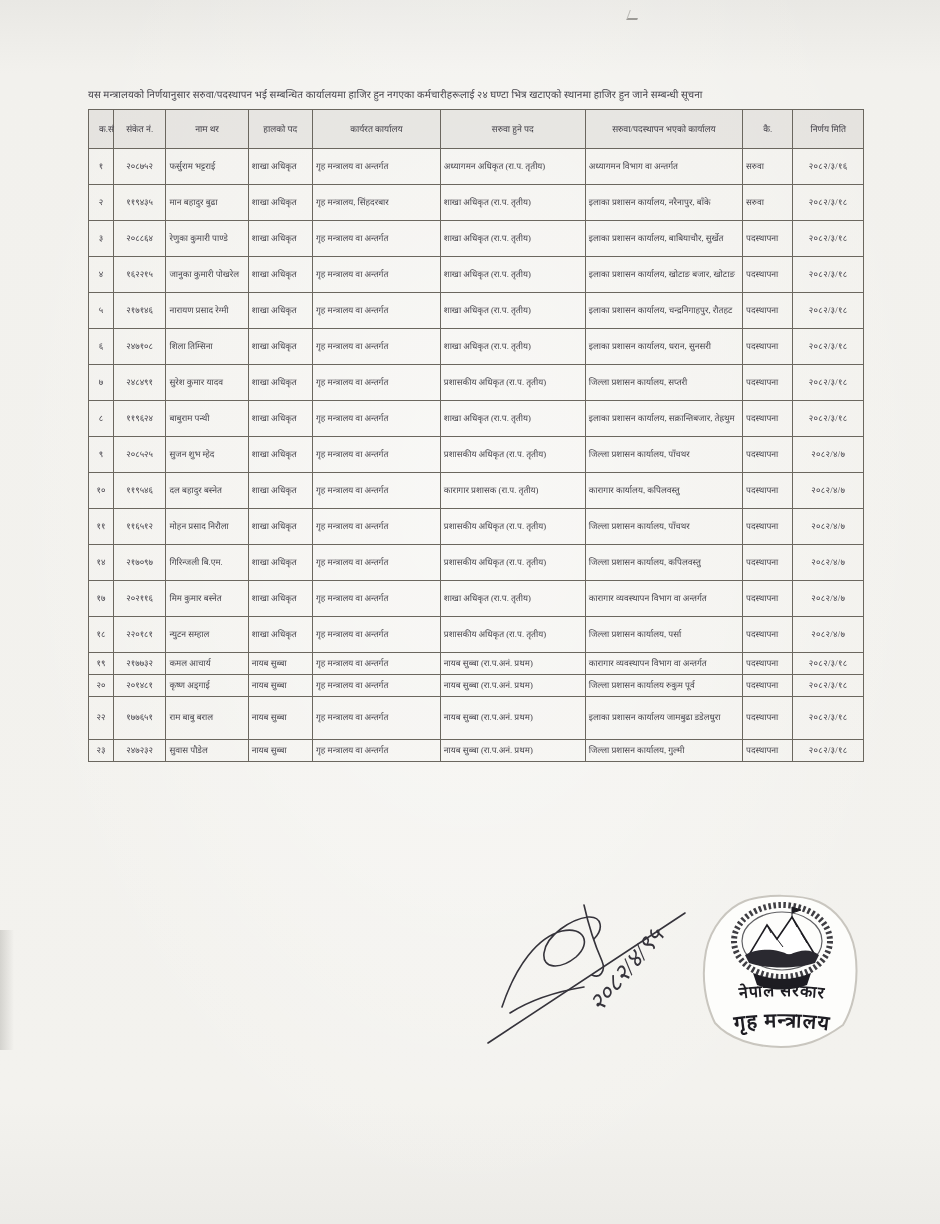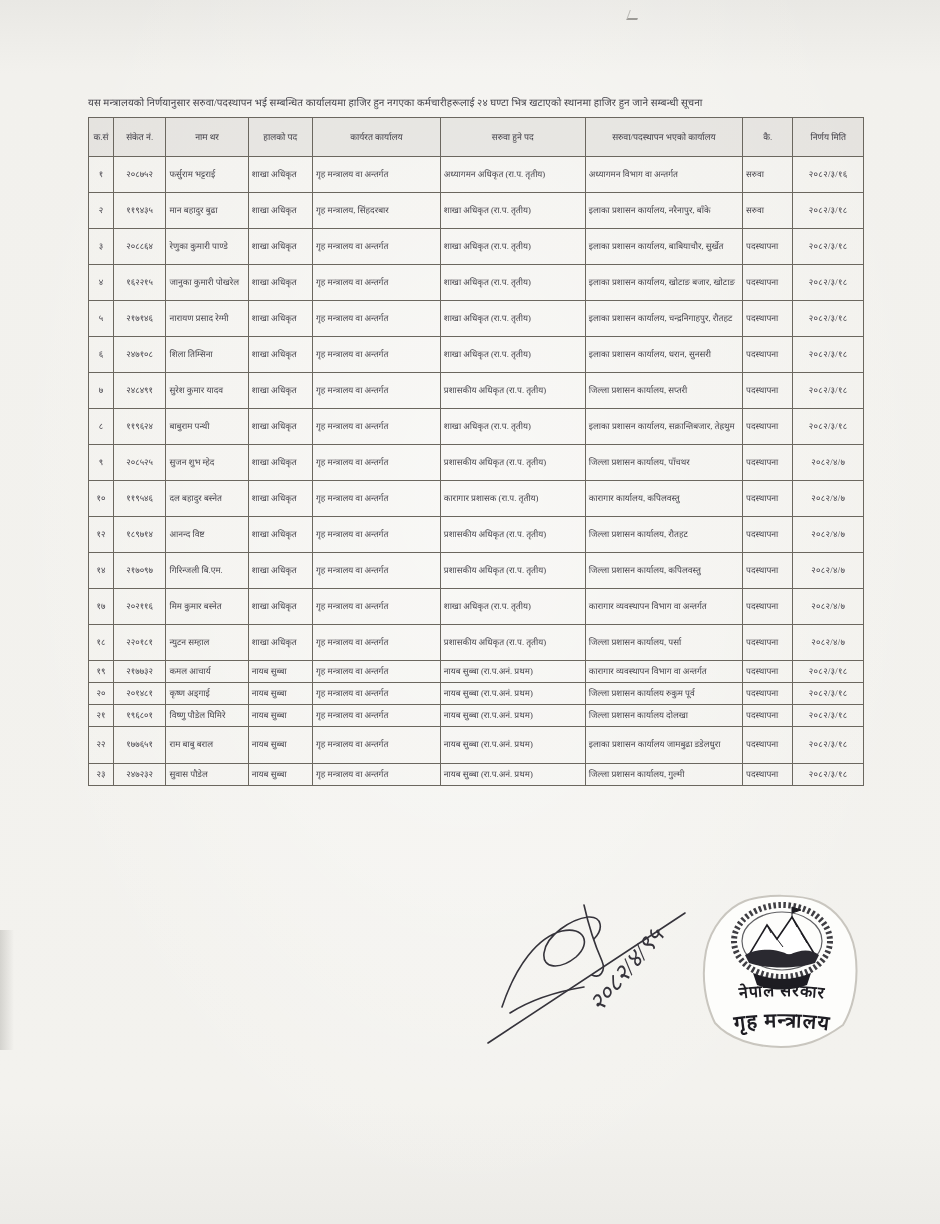--- a/index.html
+++ b/index.html
@@ -8,44 +8,44 @@
     background:#c9c8c4;
     font-family:"Liberation Serif","DejaVu Serif",serif;
   }
   .page{
     position:relative;width:940px;height:1224px;overflow:hidden;
     background:
       radial-gradient(ellipse at 50% 40%, rgba(255,255,255,.5), rgba(0,0,0,0) 70%),
       linear-gradient(180deg,#e9e8e4 0%, #f2f1ed 6%, #f3f2ee 90%, #ecebe7 100%);
     color:#3a3840;
   }
-  .doc{position:absolute;left:88px;top:88px;width:776px;margin-top:8px;}
+  .doc{position:absolute;left:88px;top:88px;width:776px;}
   .title{
     margin:0 0 8px 0;
     font-size:10px;line-height:1.3;white-space:nowrap;
     color:#45434b;letter-spacing:.1px;
   }
   table{
     border-collapse:collapse;width:776px;table-layout:fixed;
     font-size:8.6px;color:#45434b;
   }
   table, th, td{border:1px solid #6b675f;}
   table{border:1.6px solid #57534c;}
   th{
     font-weight:normal;text-align:center;vertical-align:middle;
-    height:34px;padding:2px 4px;background:rgba(190,188,182,.25);
+    height:34px;padding:2px 10px;background:rgba(190,188,182,.25);
     font-size:8.8px;color:#403e46;
   }
   td{
     padding:2px 3px;vertical-align:middle;line-height:1.35;
     word-wrap:break-word;
   }
   tbody tr{height:36px;}
   tbody tr.compact{height:22px;}
-  tbody tr.mid{height:37px;padding-left:16px;}
+  tbody tr.mid{height:43px;padding-left:16px;}
   td.c0,td.c1,td.c8{text-align:center;}
   td.c2,td.c3,td.c4,td.c5,td.c6,td.c7{text-align:left;}
   td.c8{letter-spacing:.3px;}
   .sig-area{position:absolute;left:480px;top:895px;width:230px;height:160px;}
   .stamp-area{
     position:absolute;left:693px;top:893px;width:178px;height:168px;
   }
   svg text{font-family:"Liberation Serif","DejaVu Serif",serif;}
   .smudge{
     position:absolute;left:0;top:930px;width:14px;height:120px;
@@ -197,27 +197,27 @@
             <td class="c1">११९५४६</td>
             <td class="c2">दल बहादुर बस्नेत</td>
             <td class="c3">शाखा अधिकृत</td>
             <td class="c4">गृह मन्त्रालय वा अन्तर्गत</td>
             <td class="c5">कारागार प्रशासक (रा.प. तृतीय)</td>
             <td class="c6">कारागार कार्यालय, कपिलवस्तु</td>
             <td class="c7">पदस्थापना</td>
             <td class="c8">२०८२/४/७</td>
           </tr>
           <tr>
-            <td class="c0">१२</td>
-            <td class="c1">१८९७१४</td>
-            <td class="c2">आनन्द विष्ट</td>
-            <td class="c3">शाखा अधिकृत</td>
-            <td class="c4">गृह मन्त्रालय वा अन्तर्गत</td>
-            <td class="c5">प्रशासकीय अधिकृत (रा.प. तृतीय)</td>
-            <td class="c6">जिल्ला प्रशासन कार्यालय, रौतहट</td>
+            <td class="c0">११</td>
+            <td class="c1">११६५१२</td>
+            <td class="c2">मोहन प्रसाद निरौला</td>
+            <td class="c3">शाखा अधिकृत</td>
+            <td class="c4">गृह मन्त्रालय वा अन्तर्गत</td>
+            <td class="c5">प्रशासकीय अधिकृत (रा.प. तृतीय)</td>
+            <td class="c6">जिल्ला प्रशासन कार्यालय, पाँचथर</td>
             <td class="c7">पदस्थापना</td>
             <td class="c8">२०८२/४/७</td>
           </tr>
           <tr>
             <td class="c0">१४</td>
             <td class="c1">२१७०९७</td>
             <td class="c2">गिरिन्जली बि.एम.</td>
             <td class="c3">शाखा अधिकृत</td>
             <td class="c4">गृह मन्त्रालय वा अन्तर्गत</td>
             <td class="c5">प्रशासकीय अधिकृत (रा.प. तृतीय)</td>
@@ -259,31 +259,20 @@
             <td class="c8">२०८२/३/१८</td>
           </tr>
           <tr class="compact">
             <td class="c0">२०</td>
             <td class="c1">२०१४८१</td>
             <td class="c2">कृष्ण अड्गाई</td>
             <td class="c3">नायब सुब्बा</td>
             <td class="c4">गृह मन्त्रालय वा अन्तर्गत</td>
             <td class="c5">नायब सुब्बा (रा.प.अनं. प्रथम)</td>
             <td class="c6">जिल्ला प्रशासन कार्यालय रुकुम पूर्व</td>
-            <td class="c7">पदस्थापना</td>
-            <td class="c8">२०८२/३/१८</td>
-          </tr>
-          <tr class="compact">
-            <td class="c0">२१</td>
-            <td class="c1">१९६८०१</td>
-            <td class="c2">विष्णु पौडेल घिमिरे</td>
-            <td class="c3">नायब सुब्बा</td>
-            <td class="c4">गृह मन्त्रालय वा अन्तर्गत</td>
-            <td class="c5">नायब सुब्बा (रा.प.अनं. प्रथम)</td>
-            <td class="c6">जिल्ला प्रशासन कार्यालय दोलखा</td>
             <td class="c7">पदस्थापना</td>
             <td class="c8">२०८२/३/१८</td>
           </tr>
           <tr class="mid">
             <td class="c0">२२</td>
             <td class="c1">१७७६५१</td>
             <td class="c2">राम बाबु बराल</td>
             <td class="c3">नायब सुब्बा</td>
             <td class="c4">गृह मन्त्रालय वा अन्तर्गत</td>
             <td class="c5">नायब सुब्बा (रा.प.अनं. प्रथम)</td>

